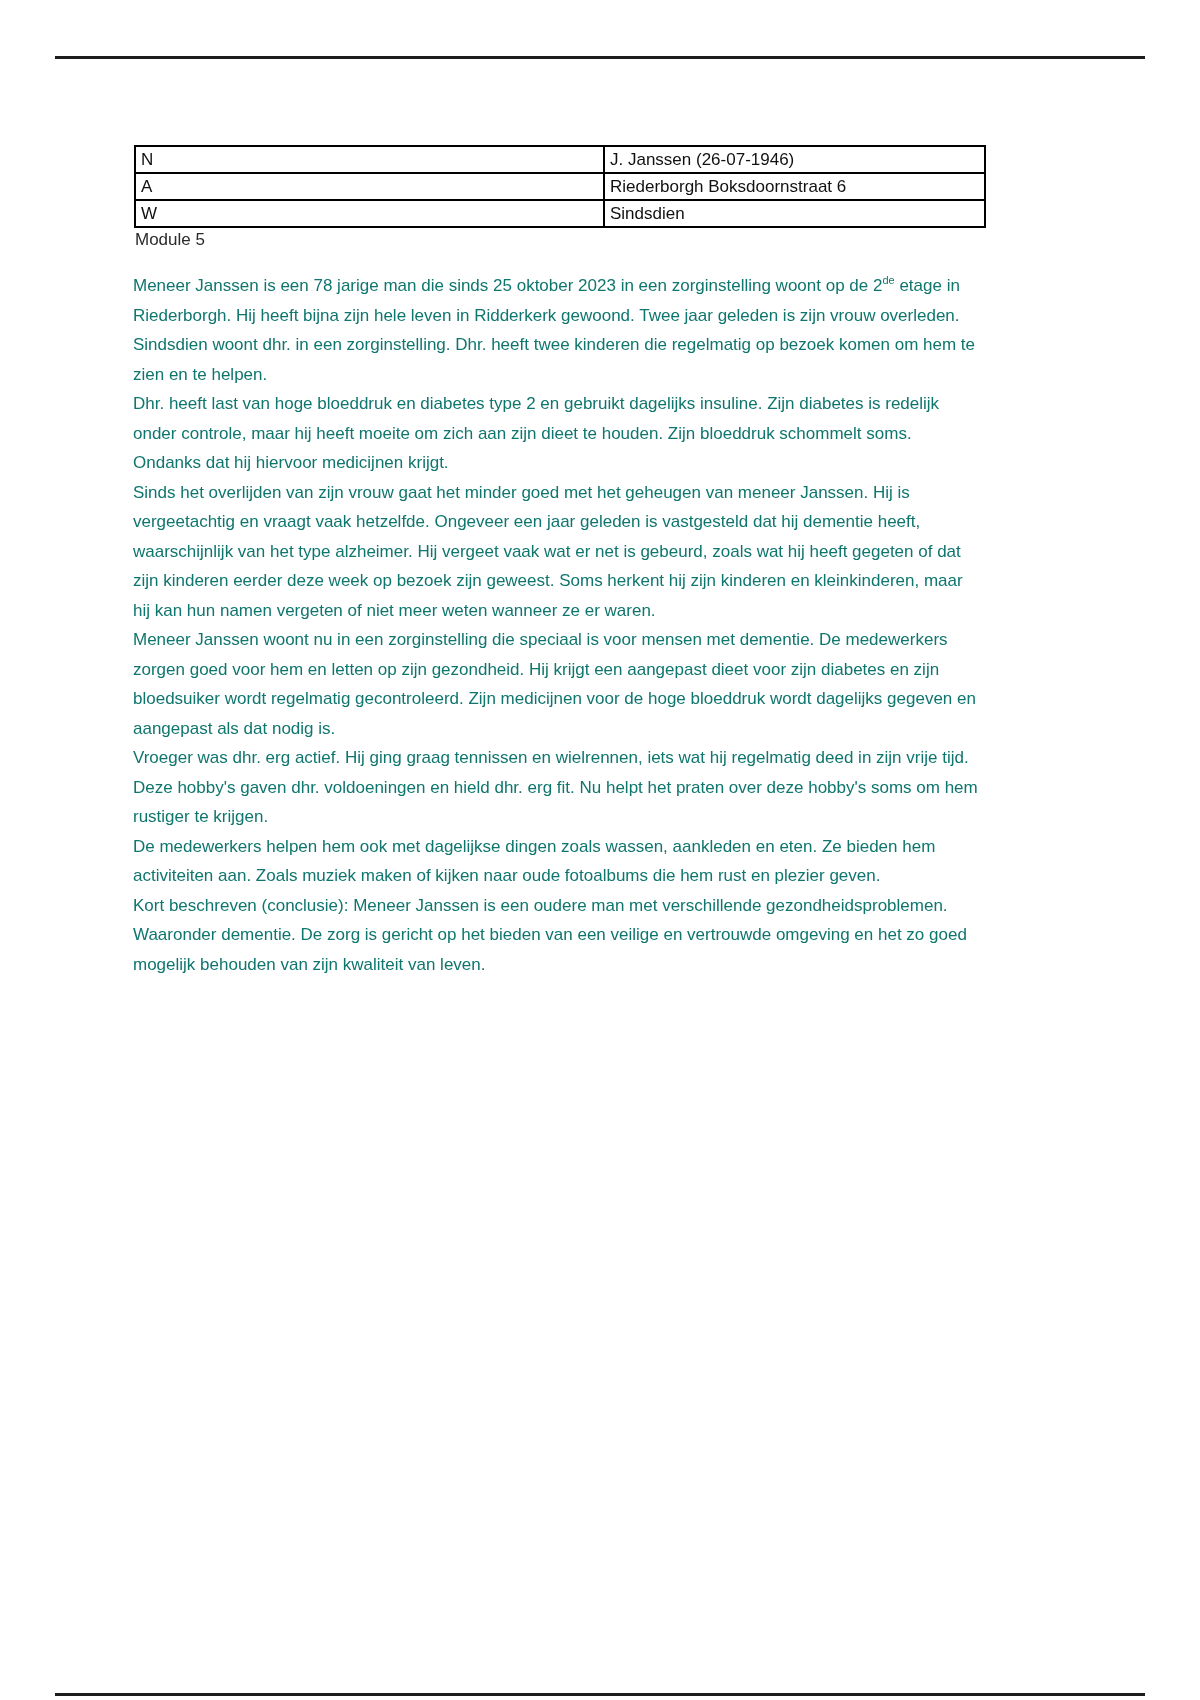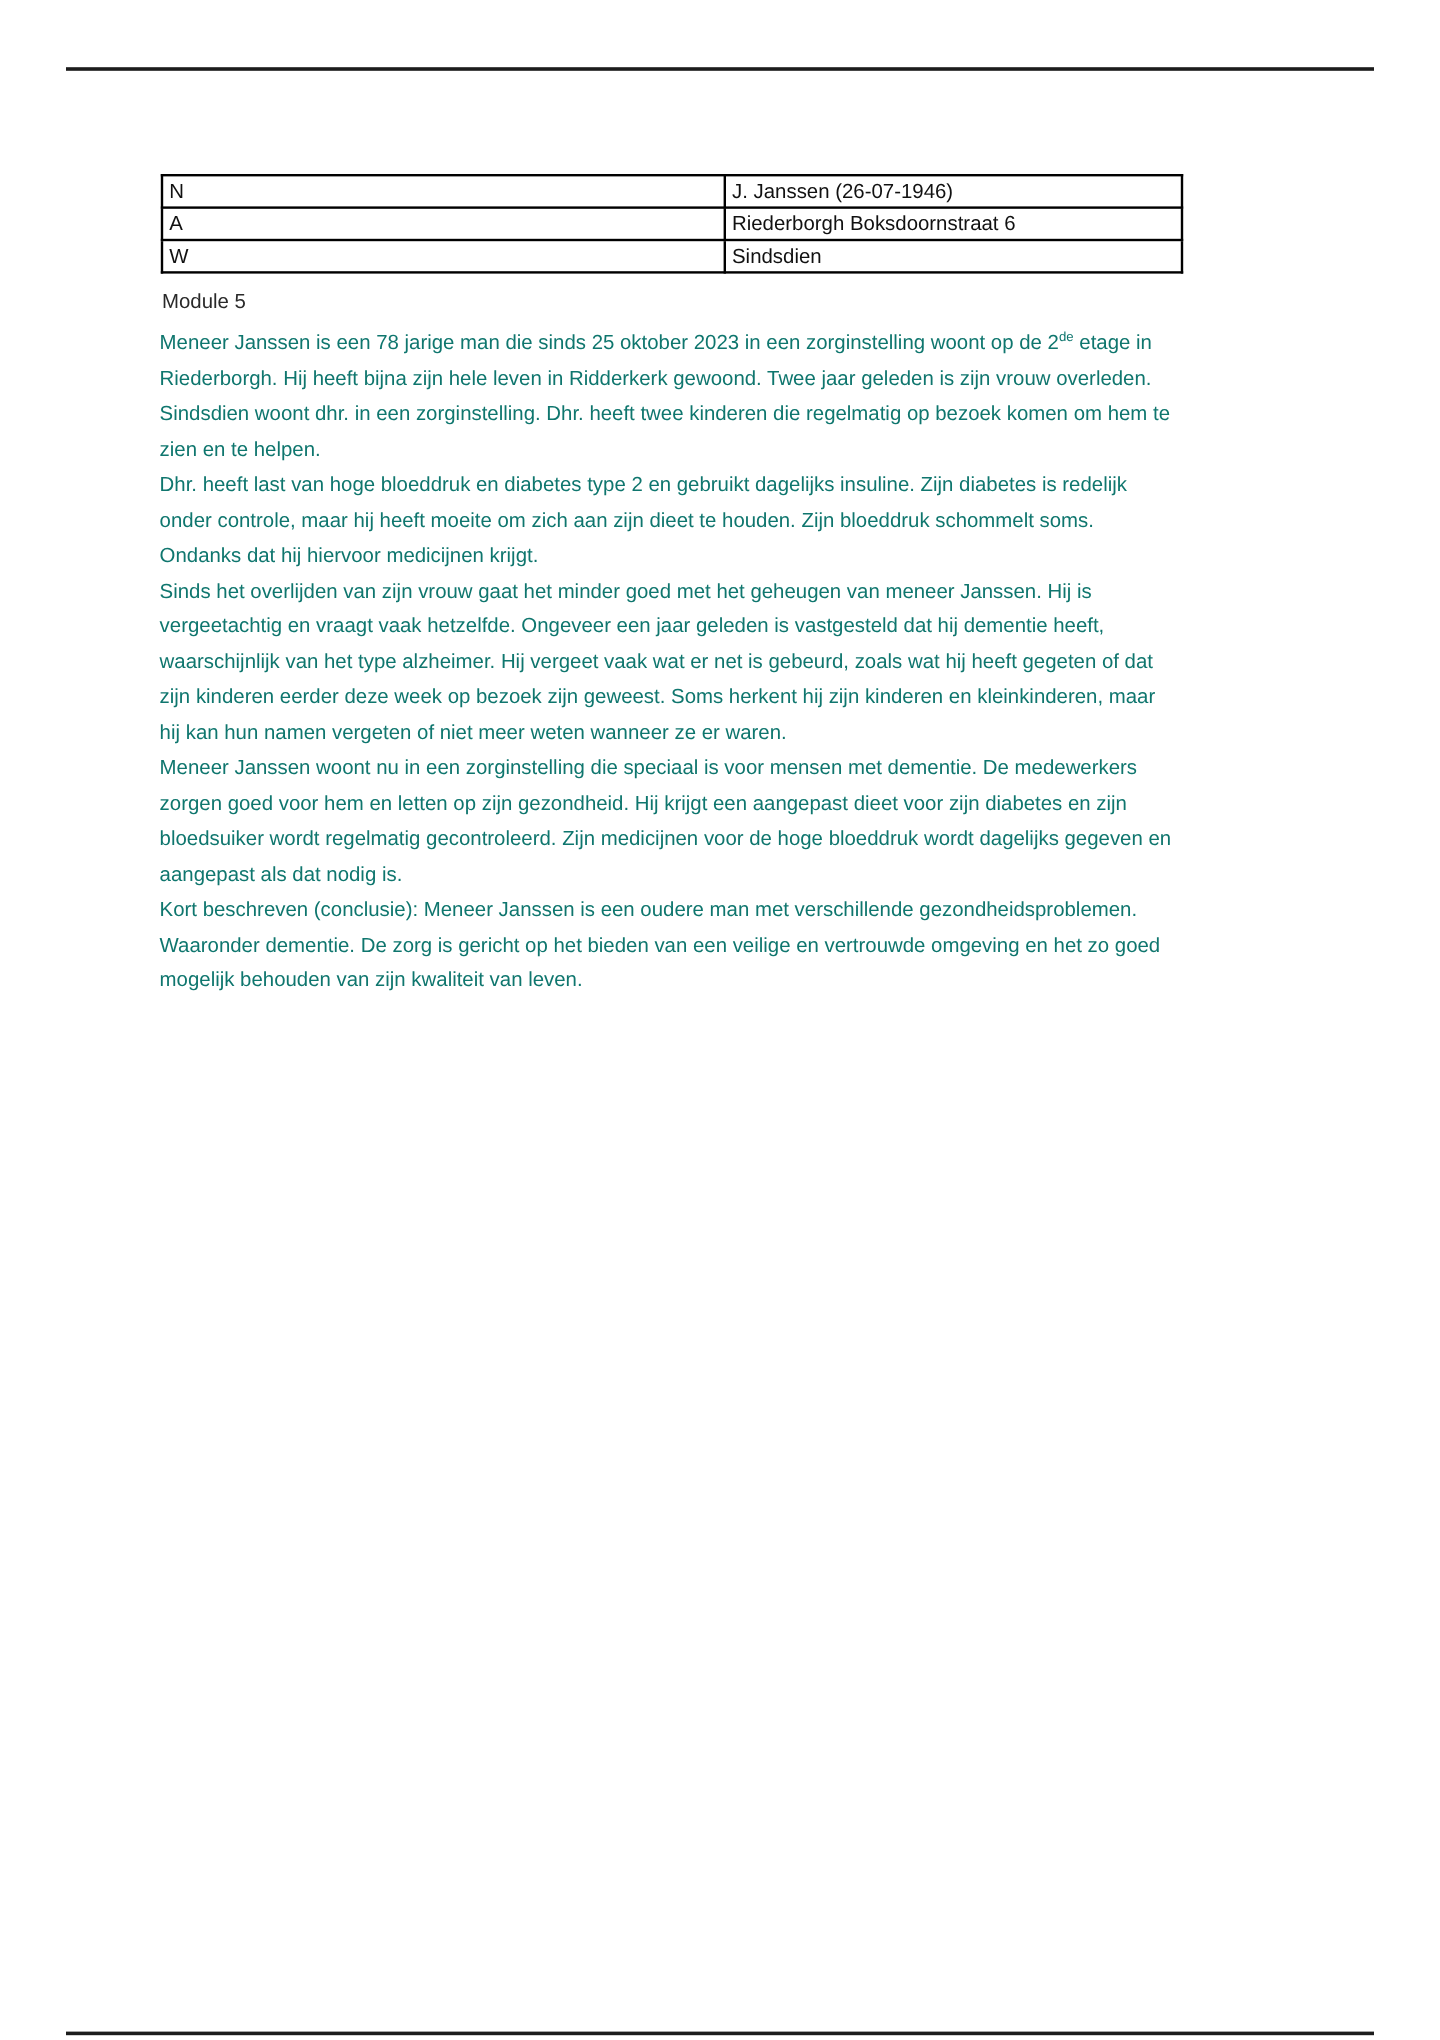--- a/index.html
+++ b/index.html
@@ -42,21 +42,21 @@
     line-height: 25px;
     color: #111111;
     white-space: nowrap;
     overflow: hidden;
   }
   td.col-label { width: 462px; }
   td.col-value { width: 374px; }
 
   .module-label {
     position: absolute;
-    top: 241px;
+    top: 229px;
     left: 135px;
     font-size: 17px;
     line-height: 22px;
     color: #2a2a2a;
   }
 
   .body-text {
     position: absolute;
     top: 271px;
     left: 133px;
@@ -99,18 +99,20 @@
     </tbody>
   </table>
 
   <div class="module-label">Module 5</div>
 
   <div class="body-text">
     <p><span>Meneer Janssen is een 78 jarige man die sinds 25 oktober 2023 in een zorginstelling woont op de 2</span><sup>de</sup><span> etage in Riederborgh. Hij heeft bijna zijn hele leven in Ridderkerk gewoond. Twee jaar geleden is zijn vrouw overleden. Sindsdien woont dhr. in een zorginstelling. Dhr.  heeft twee kinderen die regelmatig op bezoek komen om hem te zien en te helpen.</span></p>
     <p>Dhr. heeft last van hoge bloeddruk en diabetes type 2 en gebruikt dagelijks insuline. Zijn diabetes is redelijk onder controle, maar hij heeft moeite om zich aan zijn dieet te houden. Zijn bloeddruk schommelt soms. Ondanks dat hij hiervoor medicijnen krijgt.</p>
     <p>Sinds het overlijden van zijn vrouw gaat het minder goed met het geheugen van meneer Janssen. Hij is vergeetachtig en vraagt vaak hetzelfde. Ongeveer een jaar geleden is vastgesteld dat hij dementie heeft, waarschijnlijk van het type alzheimer. Hij vergeet vaak wat er net is gebeurd, zoals wat hij heeft gegeten of dat zijn kinderen eerder deze week op bezoek zijn geweest. Soms herkent hij zijn kinderen en kleinkinderen, maar hij kan hun namen vergeten of niet meer weten wanneer ze er waren.</p>
     <p>Meneer Janssen woont nu in een zorginstelling die speciaal is voor mensen met dementie. De medewerkers zorgen goed voor hem en letten op zijn gezondheid. Hij krijgt een aangepast dieet voor zijn diabetes en zijn bloedsuiker wordt regelmatig gecontroleerd. Zijn medicijnen voor de hoge bloeddruk wordt dagelijks gegeven en aangepast als dat nodig is.</p>
+    <p>Vroeger was dhr. erg actief. Hij ging graag tennissen en wielrennen, iets wat hij regelmatig deed in zijn vrije tijd. Deze hobby's gaven dhr. voldoeningen en hield dhr. erg fit. Nu helpt het praten over deze hobby's soms om hem rustiger te krijgen.</p>
+    <p>De medewerkers helpen hem ook met dagelijkse dingen zoals wassen, aankleden en eten. Ze bieden hem activiteiten aan. Zoals muziek maken of kijken naar oude fotoalbums die hem rust en plezier geven.</p>
     <p>Kort beschreven (conclusie): Meneer Janssen is een oudere man met verschillende gezondheidsproblemen. Waaronder dementie. De zorg is gericht op het bieden van een veilige en vertrouwde omgeving en het zo goed mogelijk behouden van zijn kwaliteit van leven.</p>
   </div>
 
   <div class="rule rule-bottom"></div>
 
 </div>
 
 </body></html>

